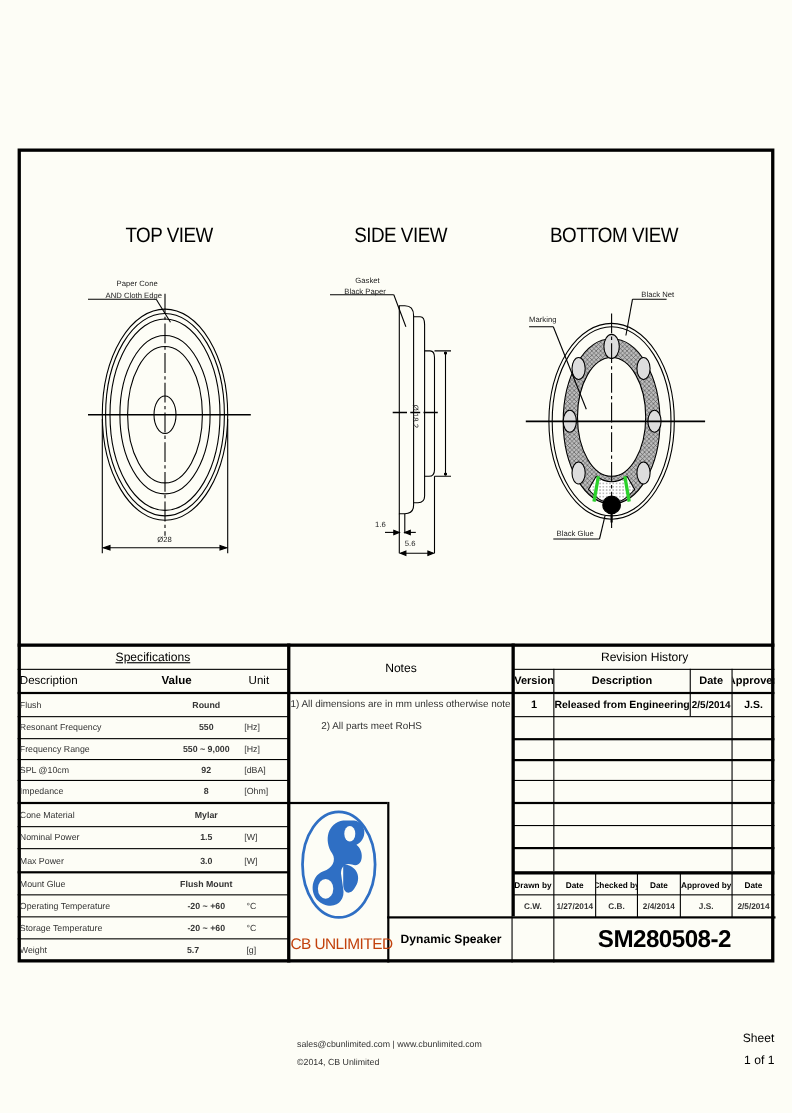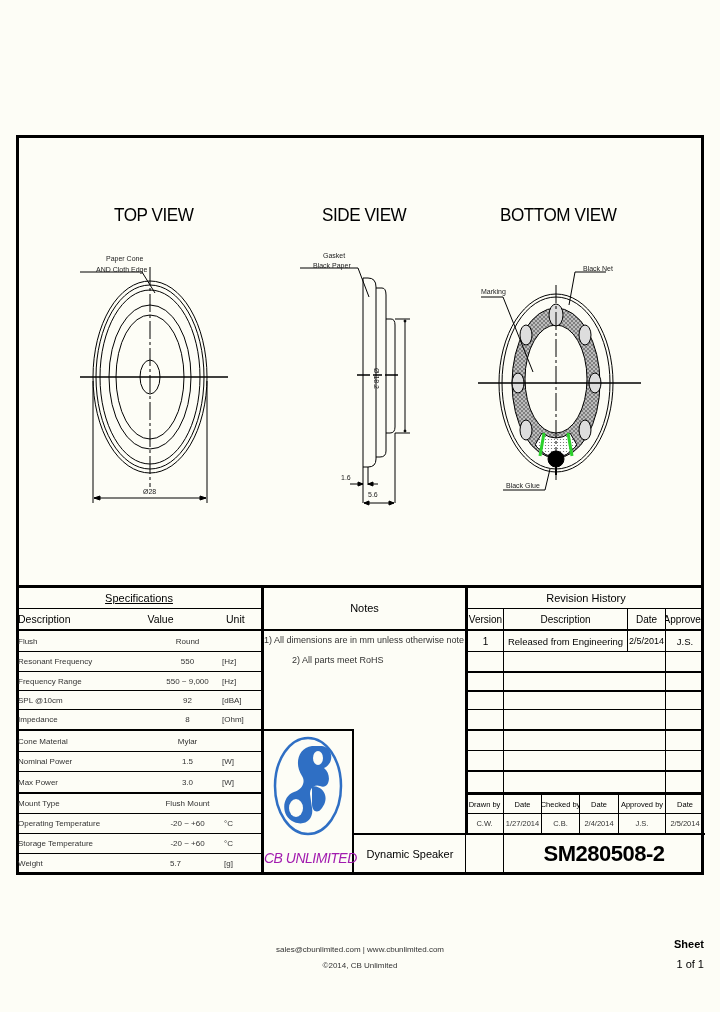--- a/index.html
+++ b/index.html
@@ -3,26 +3,26 @@
 <meta charset="utf-8">
 <style>
   html, body { margin:0; padding:0; }
   body { width:720px; height:1012px; background:#fdfdf6; position:relative; overflow:hidden;
          font-family:"Liberation Sans", sans-serif; color:#000; }
   .abs { position:absolute; }
   .frame { position:absolute; left:16px; top:135px; width:688px; height:740px; border:3px solid #000; box-sizing:border-box; }
   .view-title { position:absolute; font-family:"Liberation Sans", sans-serif; font-size:19px; letter-spacing:-0.5px; transform:scaleX(0.9); transform-origin:left top; }
   .lbl { position:absolute; font-size:7px; color:#222; white-space:nowrap; line-height:8px; }
   .cell { position:absolute; box-sizing:border-box; font-family:"Liberation Sans Narrow","Liberation Sans", sans-serif; font-size:10px; white-space:nowrap; overflow:hidden; display:flex; align-items:center; }
-  .cell.c { justify-content:center; }
+  .cell.c { justify-content:center;font-weight:bold; }
   .cell.small { font-size:8px; color:#333; }
   .cell.hdr { font-weight:normal; font-size:11px; transform-origin:center; }
   .hline { position:absolute; background:#000; }
   .vline { position:absolute; background:#000; }
-  .footer { position:absolute; font-size:8px; color:#333; text-align:center; }
+  .footer { position:absolute; font-size:8px; color:#333; }
   .sheet { position:absolute; font-size:11px; text-align:right; }
   .part { font-size:22px; font-weight:bold; letter-spacing:-0.5px; }
 </style>
 </head>
 <body>
 
 <div class="frame"></div>
 
 <div class="view-title" style="left:114px;top:204px;">TOP VIEW</div>
 <div class="view-title" style="left:322px;top:204px;">SIDE VIEW</div>
@@ -201,21 +201,21 @@
   <div class="cell small" style="left:222px;top:731px;width:38px;height:20px;"></div>
 
   <div class="cell small" style="left:18px;top:752px;width:150px;height:19px;">Nominal Power</div>
   <div class="cell small c" style="left:150px;top:752px;width:75px;height:19px;">1.5</div>
   <div class="cell small" style="left:222px;top:752px;width:38px;height:19px;">[W]</div>
 
   <div class="cell small" style="left:18px;top:772px;width:150px;height:20px;">Max Power</div>
   <div class="cell small c" style="left:150px;top:772px;width:75px;height:20px;">3.0</div>
   <div class="cell small" style="left:222px;top:772px;width:38px;height:20px;">[W]</div>
 
-  <div class="cell small" style="left:18px;top:794px;width:150px;height:19px;">Mount Type</div>
+  <div class="cell small" style="left:18px;top:794px;width:150px;height:19px;">Mount Glue</div>
   <div class="cell small c" style="left:150px;top:794px;width:75px;height:19px;">Flush Mount</div>
   <div class="cell small" style="left:222px;top:794px;width:38px;height:19px;"></div>
 
   <div class="cell small" style="left:18px;top:814px;width:150px;height:19px;">Operating Temperature</div>
   <div class="cell small c" style="left:150px;top:814px;width:75px;height:19px;">-20 ~ +60</div>
   <div class="cell small" style="left:224px;top:814px;width:36px;height:19px;">°C</div>
 
   <div class="cell small" style="left:18px;top:834px;width:150px;height:19px;">Storage Temperature</div>
   <div class="cell small c" style="left:150px;top:834px;width:75px;height:19px;">-20 ~ +60</div>
   <div class="cell small" style="left:224px;top:834px;width:36px;height:19px;">°C</div>
@@ -229,21 +229,21 @@
 <div class="cell small" style="left:264px;top:631px;width:200px;height:18px;font-size:9px;">1) All dimensions are in mm unless otherwise noted</div>
 <div class="cell small" style="left:264px;top:651px;width:200px;height:18px;font-size:9px;padding-left:28px;">2) All parts meet RoHS</div>
 
 <svg class="abs" style="left:272px;top:734px;" width="72" height="104">
   <ellipse cx="36" cy="52" rx="33" ry="48" fill="none" stroke="#2f6fc4" stroke-width="2.5"></ellipse>
   <path d="M40,12 C26,14 22,30 30,42 C34,48 30,56 22,58 C10,62 8,82 22,88 C34,93 42,84 40,74 L38,60 C38,54 42,50 48,52 C58,56 60,40 52,34 C62,30 62,14 50,12 Z" fill="#2f6fc4"></path>
   <ellipse cx="24" cy="74" rx="7" ry="9" fill="#fdfdf6"></ellipse>
   <ellipse cx="46" cy="24" rx="5" ry="7" fill="#fdfdf6"></ellipse>
   <path d="M40,52 C52,52 58,64 50,74 C46,80 40,78 40,70 Z" fill="#2f6fc4"></path>
 </svg>
-<div class="cell" style="left:264px;top:846px;width:110px;height:24px;color:#a21caf;font-size:14px;letter-spacing:-0.5px;font-style:italic;">CB UNLIMITED</div>
+<div class="cell" style="left:264px;top:846px;width:110px;height:24px;color:#c2410c;font-size:14px;letter-spacing:-0.5px;">CB UNLIMITED</div>
 
 <div class="cell c hdr" style="left:468px;top:588px;width:236px;height:20px;">Revision History</div>
 <div class="cell c" style="left:468px;top:609px;width:35px;height:20px;font-size:10px;">Version</div>
 <div class="cell c" style="left:504px;top:609px;width:123px;height:20px;font-size:10px;">Description</div>
 <div class="cell c" style="left:628px;top:609px;width:37px;height:20px;font-size:10px;">Date</div>
 <div class="cell c" style="left:666px;top:609px;width:38px;height:20px;font-size:10px;">Approved</div>
 
 <div class="cell c" style="left:468px;top:631px;width:35px;height:20px;font-size:10px;">1</div>
 <div class="cell c" style="left:504px;top:631px;width:123px;height:20px;font-size:9.5px;">Released from Engineering</div>
 <div class="cell c" style="left:628px;top:631px;width:37px;height:20px;font-size:9px;">2/5/2014</div>
@@ -262,14 +262,14 @@
 <div class="cell c small" style="left:580px;top:814px;width:38px;height:19px;font-size:7.5px;">2/4/2014</div>
 <div class="cell c small" style="left:619px;top:814px;width:46px;height:19px;font-size:7.5px;">J.S.</div>
 <div class="cell c small" style="left:666px;top:814px;width:38px;height:19px;font-size:7.5px;">2/5/2014</div>
 
 <div class="cell c" style="left:354px;top:835px;width:112px;height:38px;font-size:11px;">Dynamic Speaker</div>
 <div class="vline" style="left:465px;top:833px;width:1px;height:42px;"></div>
 <div class="cell c part" style="left:504px;top:835px;width:200px;height:38px;">SM280508-2</div>
 
 <div class="footer" style="left:270px;top:945px;width:180px;">sales@cbunlimited.com | www.cbunlimited.com</div>
 <div class="footer" style="left:270px;top:961px;width:180px;">©2014, CB Unlimited</div>
-<div class="sheet" style="left:660px;top:938px;width:44px;font-weight:bold;">Sheet</div>
+<div class="sheet" style="left:660px;top:938px;width:44px;">Sheet</div>
 <div class="sheet" style="left:660px;top:958px;width:44px;">1 of 1</div>
 
 </body></html>

